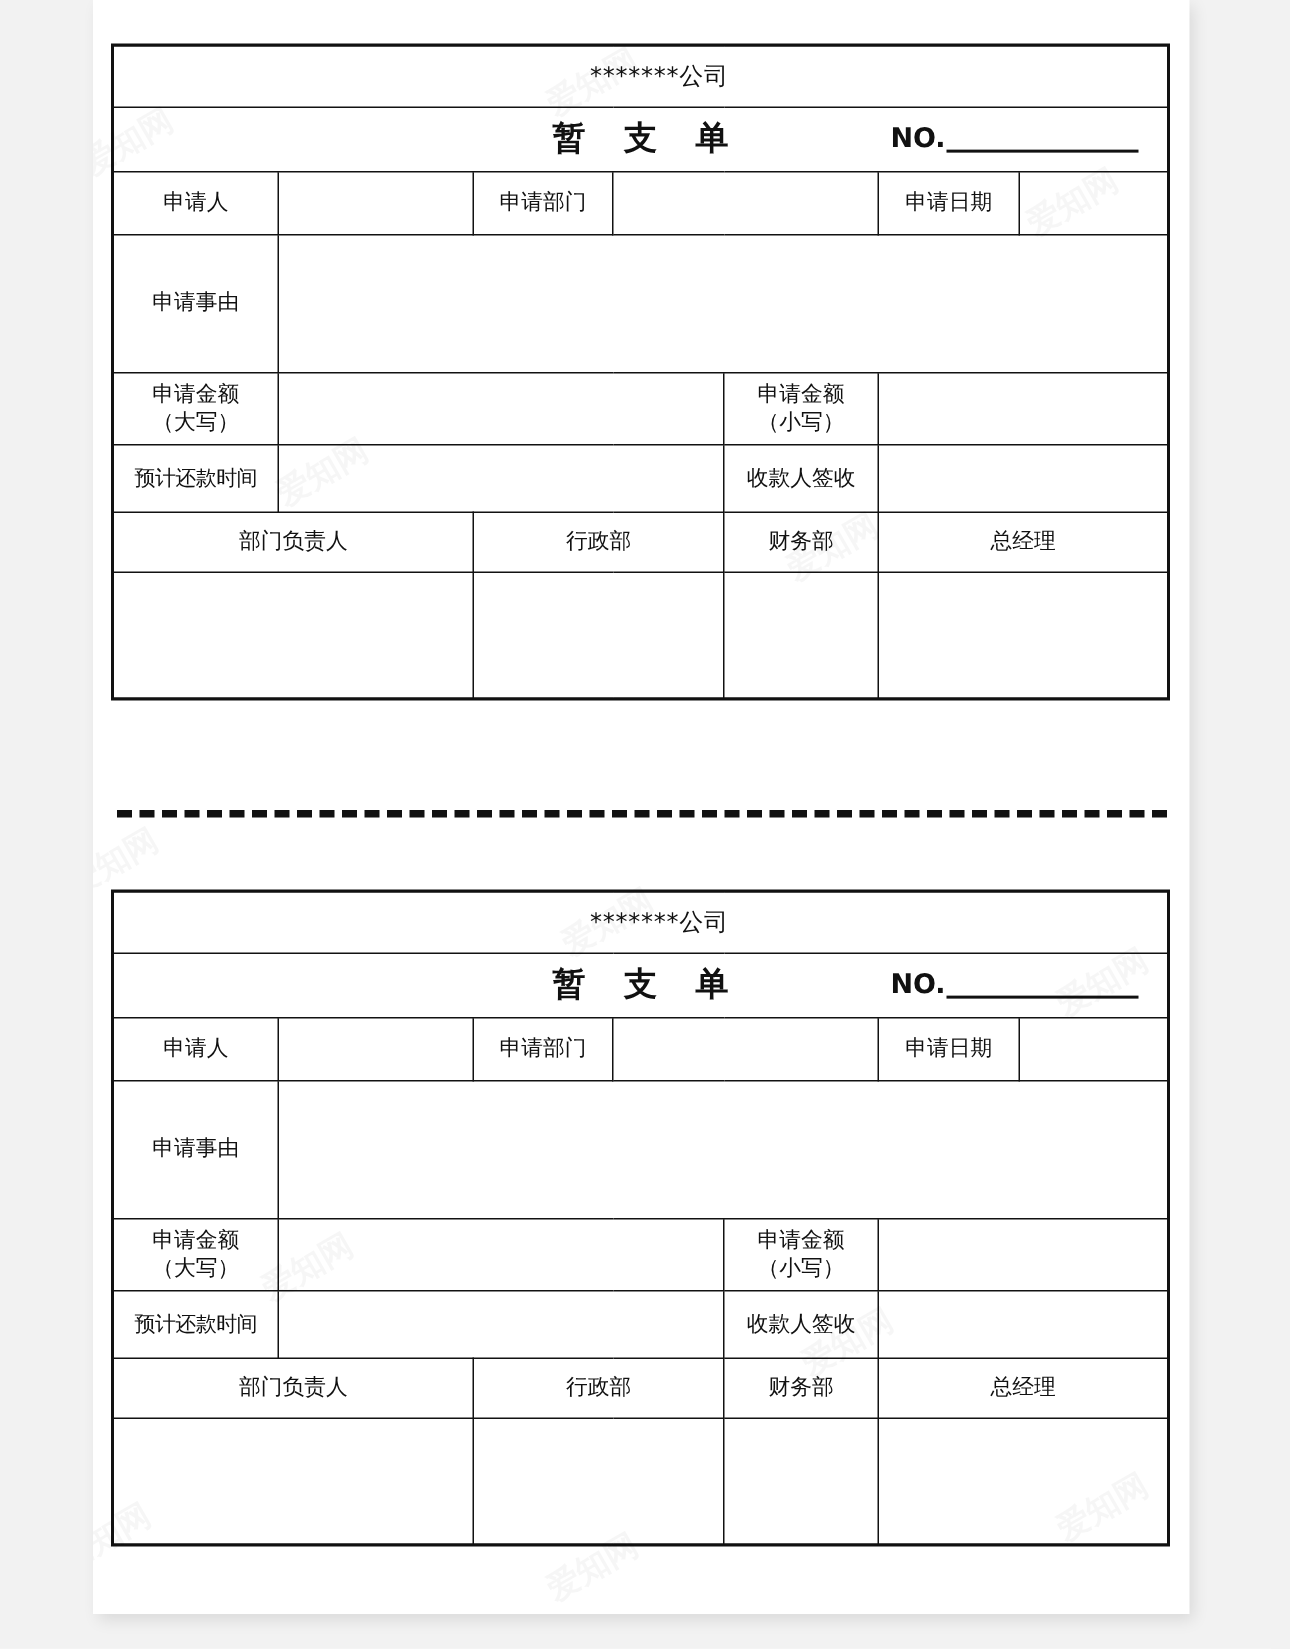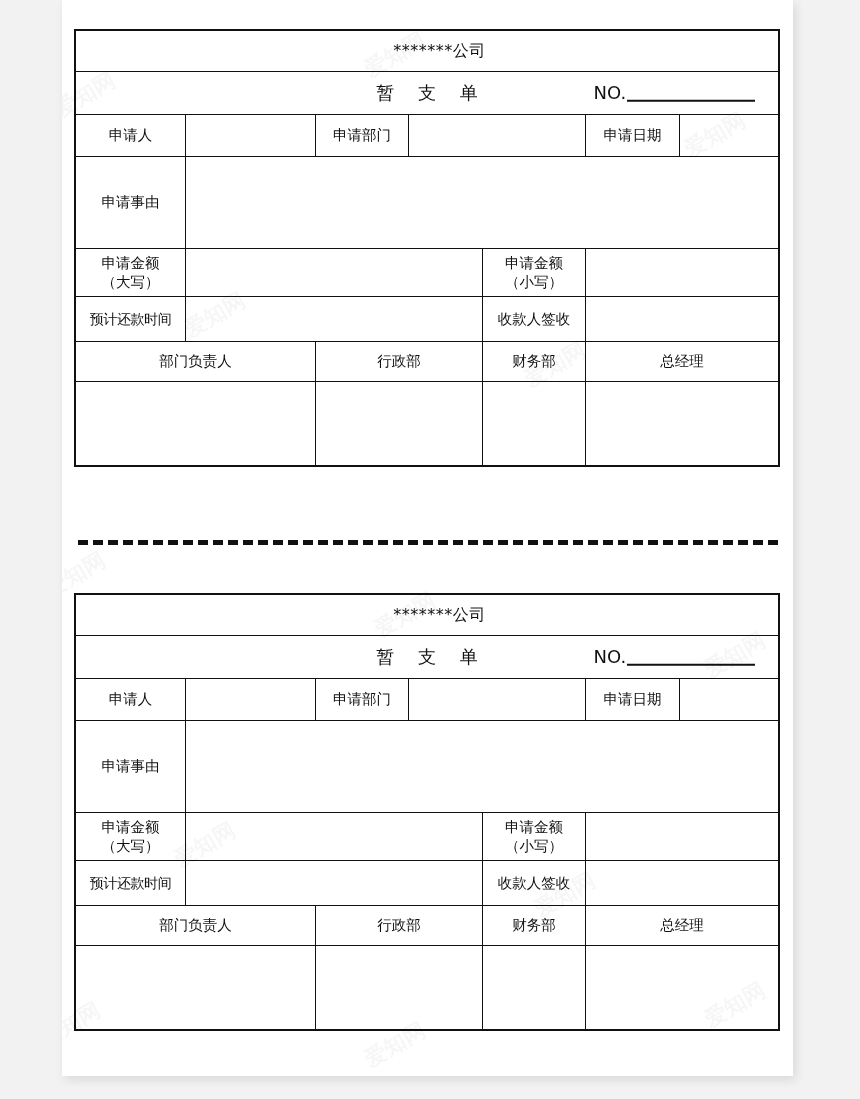--- a/index.html
+++ b/index.html
@@ -89,32 +89,32 @@
     position: relative;
     display: block;
     width: 100%;
     height: 100%;
   }
   .doc-title {
     position: absolute;
     left: 50%;
     top: 50%;
     transform: translate(-50%, -50%);
-    font-weight: normal;
-    font-size: 18px;
+    font-weight: bold;
+    font-size: 22px;
     letter-spacing: 9px;
     text-indent: 9px;
     white-space: nowrap;
   }
   .no-block {
     position: absolute;
     left: 74%;
     top: 50%;
     transform: translateY(-50%);
-    font-weight: normal;
+    font-weight: bold;
     font-size: 18px;
     white-space: nowrap;
     display: flex;
     align-items: flex-end;
   }
   .no-label { letter-spacing: 0px; }
   .no-line {
     display: inline-block;
     width: 128px;
     border-bottom: 2px solid #111;

